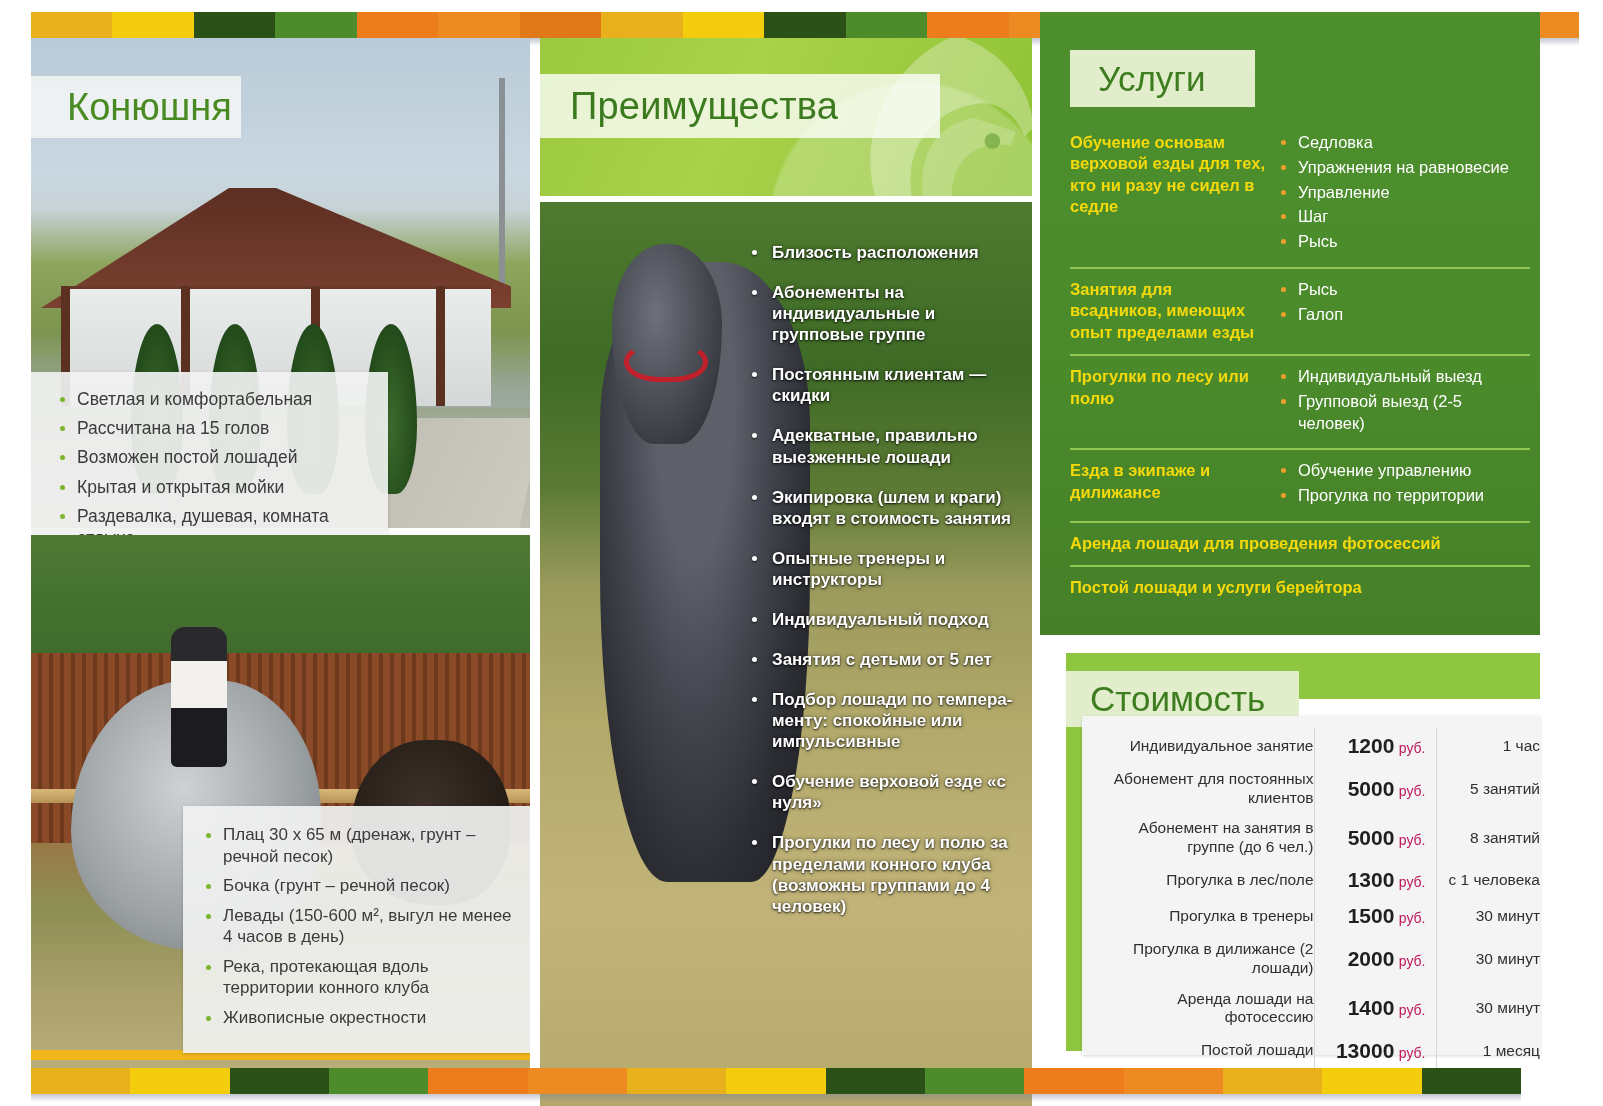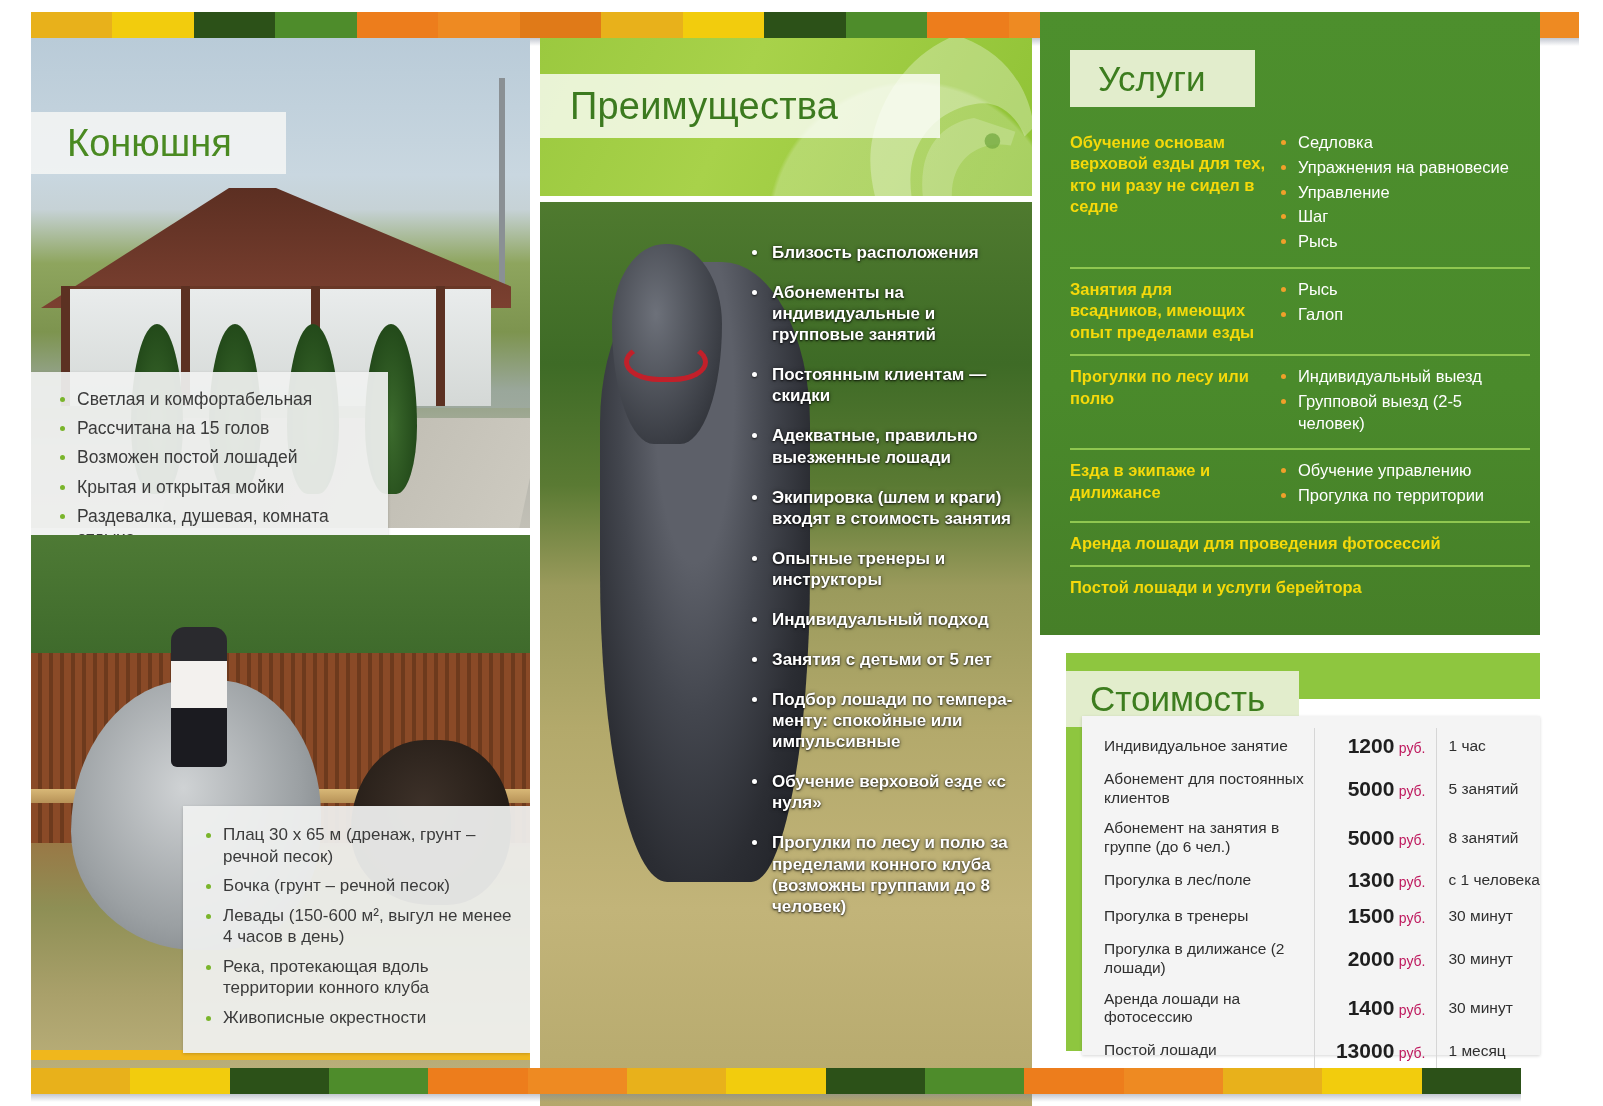--- a/index.html
+++ b/index.html
@@ -176,21 +176,21 @@
     display:block; line-height: 56px; padding-left: 24px;
     color: #3d7d1f; font-size: 35px; font-weight: 400;
   }
   .price-side { position:absolute; left: 26px; top: 46px; width: 28px; height: 352px; background: #8ec63f; }
   .price-card {
     position: absolute; left: 42px; top: 63px; width: 458px; height: 339px;
     background: #f4f4f4; box-shadow: 0 1px 3px rgba(0,0,0,.16);
     padding: 12px 0 10px 0;
   }
   table.price { width: 100%; border-collapse: collapse; }
-  table.price td { vertical-align: middle; padding: 6px 0; }
+  table.price td { vertical-align: middle; padding: 6px 0; text-align: right; }
   table.price td.name {
     padding-left: 22px; width: 232px; color: #2f2f2f; font-size: 15.5px; line-height: 1.2;
   }
   table.price td.amount {
     width: 122px; text-align: right; padding-right: 10px; white-space: nowrap;
     border-left: 1px solid #d6d6d6;
   }
   table.price td.amount b { font-size: 21px; color: #1f1f1f; font-weight: bold; }
   table.price td.amount i { font-style: normal; font-size: 14px; color: #be185d; }
   table.price td.unit {
@@ -236,21 +236,21 @@
       <div class="beam" style="left:280px; top:248px; width:9px; height:120px;"></div>
       <div class="beam" style="left:405px; top:248px; width:9px; height:120px;"></div>
       <div class="ground"></div>
       <div class="path"></div>
       <div class="tree" style="left:100px;"></div>
       <div class="tree" style="left:178px;"></div>
       <div class="tree" style="left:256px;"></div>
       <div class="tree" style="left:334px;"></div>
     </div>
 
-    <div style="position:absolute; left:0; top:38px; width:255px; height:62px; background:rgba(245,246,245,.86);margin-top:36px;">
+    <div style="position:absolute; left:0; top:38px; width:210px; height:62px; background:rgba(245,246,245,.86);">
       <span style="display:block; line-height:62px; padding-left:36px; color:#4a8a22; font-size:38px;">Конюшня</span>
     </div>
 
     <div class="info-card top">
       <ul class="dark-list">
         <li>Светлая и комфортабельная</li>
         <li>Рассчитана на 15 голов</li>
         <li>Возможен постой лошадей</li>
         <li>Крытая и открытая мойки</li>
         <li>Раздевалка, душевая, комната отдыха</li>
@@ -290,30 +290,30 @@
       </div>
     </div>
 
     <div class="mid-photo">
       <div class="pony"></div>
       <div class="pony-head"></div>
       <div class="halter"></div>
 
       <ul class="light-list">
         <li>Близость расположения</li>
-        <li>Абонементы на индивидуальные и групповые занятий</li>
+        <li>Абонементы на индивидуальные и групповые группе</li>
         <li>Постоянным клиентам — скидки</li>
         <li>Адекватные, правильно выезженные лошади</li>
         <li>Экипировка (шлем и краги) входят в стоимость занятия</li>
         <li>Опытные тренеры и инструкторы</li>
         <li>Индивидуальный подход</li>
         <li>Занятия с детьми от 5 лет</li>
         <li>Подбор лошади по темпера-менту: спокойные или импульсивные</li>
         <li>Обучение верховой езде «с нуля»</li>
-        <li>Прогулки по лесу и полю за пределами конного клуба (возможны группами до 8 человек)</li>
+        <li>Прогулки по лесу и полю за пределами конного клуба (возможны группами до 4 человек)</li>
       </ul>
     </div>
   </div>
 
   <div class="col-right">
 
     <div class="services">
       <div class="head-chip">
         <span>Услуги</span>
       </div>

